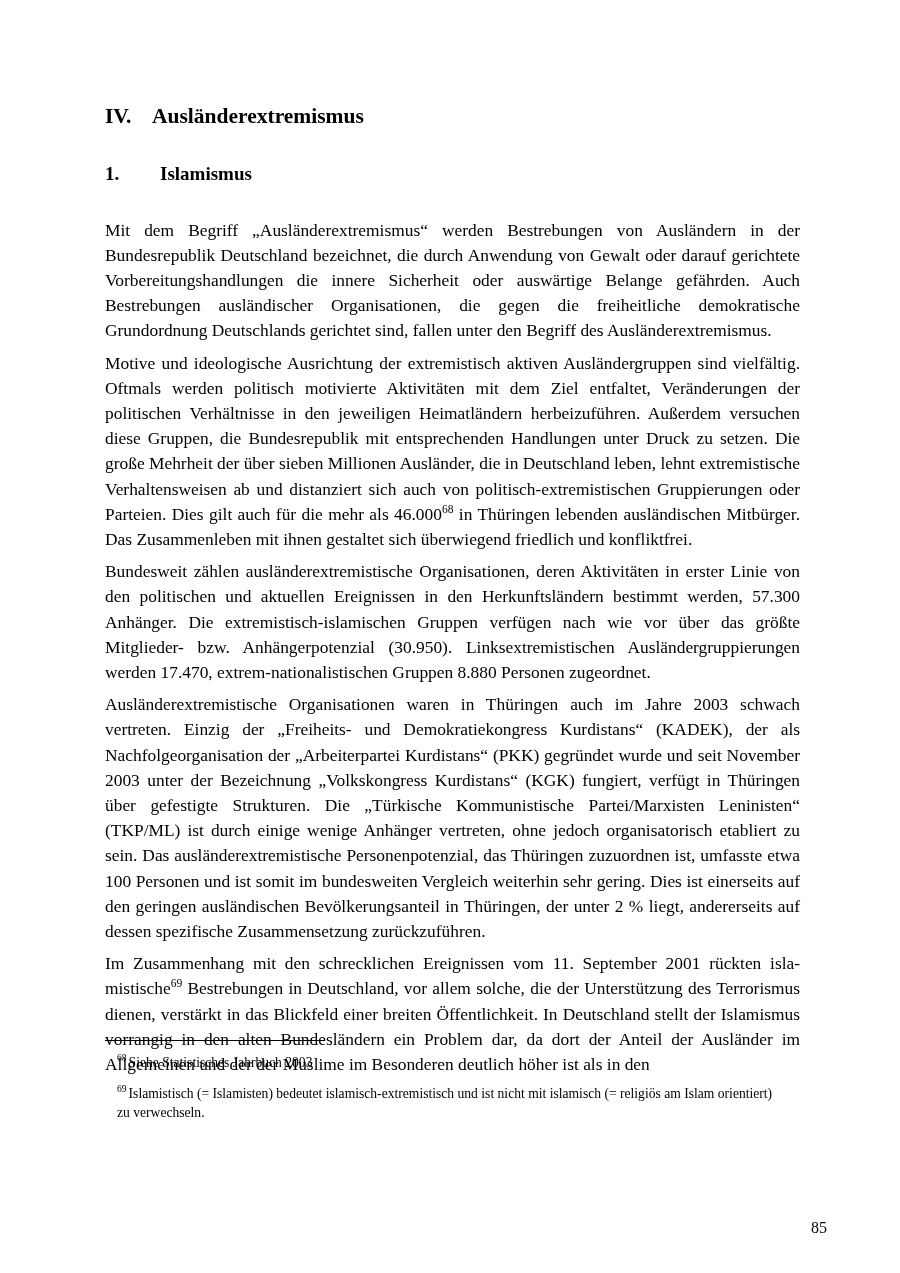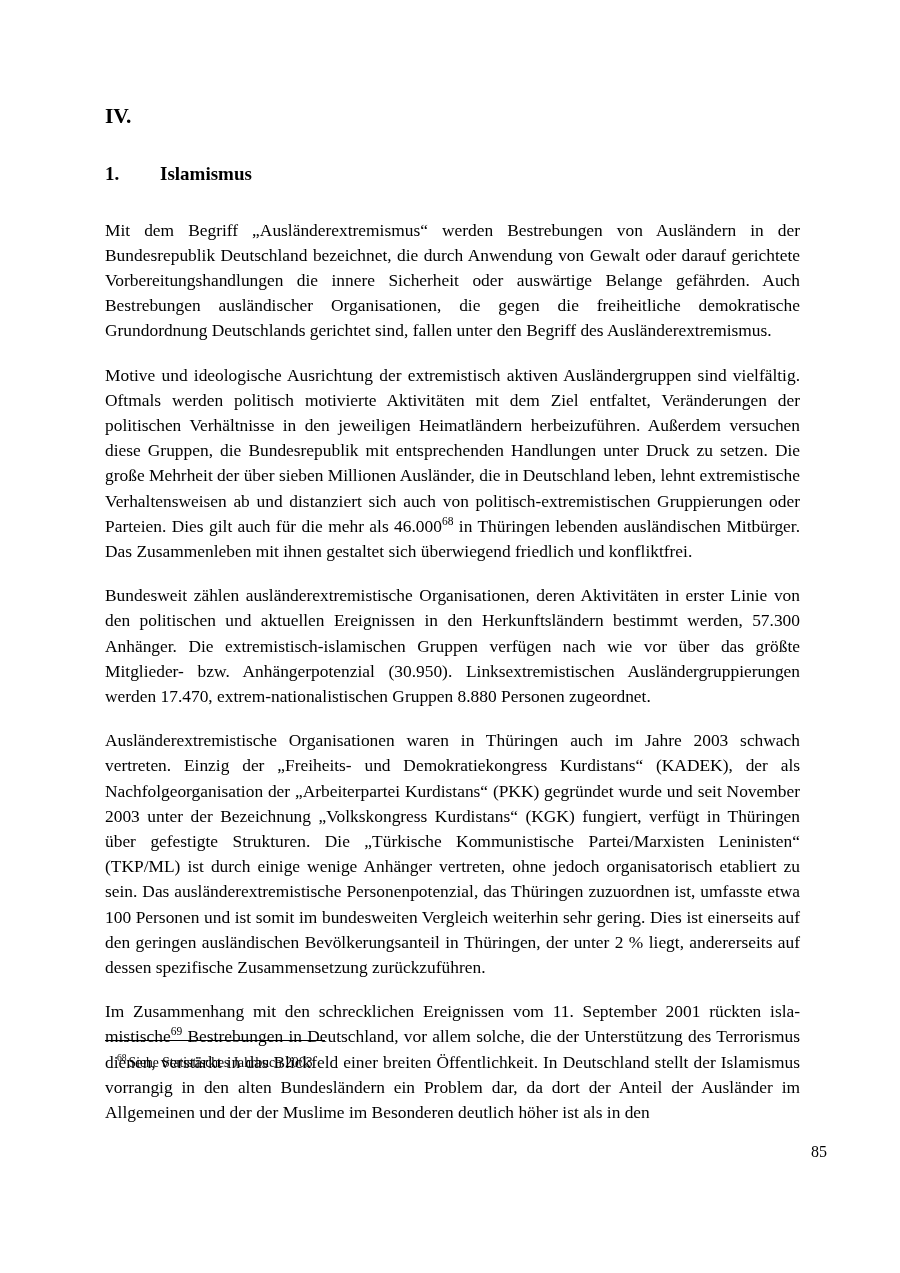--- a/index.html
+++ b/index.html
@@ -49,21 +49,21 @@
   
   p.body {
     font-size: 17.4px;
     line-height: 25.2px;
     text-align: justify;
     margin: 0;
     padding: 0;
     hyphens: manual;
   }
   p.p1 { margin-top: 32px; }
-  p.pn { margin-top: 19px; }
+  p.pn { margin-top: 7px; }
 
   sup.fnref {
     font-size: 11.5px;
     vertical-align: super;
     line-height: 0;
   }
 
   
   .footnotes {
     position: absolute;
@@ -89,34 +89,35 @@
     font-size: 9.6px;
     vertical-align: super;
     line-height: 0;
     margin-right: 2px;
   }
 
   
   .page-number {
     position: absolute;
     right: 100px;
-    top: 1144px;
+    top: 1220px;
     font-size: 16px;
     line-height: 1;
   }
 </style>
 </head>
 <body>
 
 <div class="page">
 
   <div class="content">
 
     <h1 class="h-sec">
       <span class="num">IV.</span>
+      <span>Ausländerextremismus</span>
     </h1>
 
     <h2 class="h-sub">
       <span class="num">1.</span>
       <span>Islamismus</span>
     </h2>
 
     <p class="body p1">Mit dem Begriff „Ausländerextremismus“ werden Bestrebungen von Ausländern in der Bundesrepublik Deutschland bezeichnet, die durch Anwendung von Gewalt oder darauf gerichtete Vorbereitungshandlungen die innere Sicherheit oder auswärtige Belange gefährden. Auch Bestrebungen ausländischer Organisationen, die gegen die freiheitliche demokratische Grundordnung Deutschlands gerichtet sind, fallen unter den Begriff des Ausländerextremismus.</p>
 
     <p class="body pn"><span>Motive und ideologische Ausrichtung der extremistisch aktiven Ausländergruppen sind vielfältig. Oftmals werden politisch motivierte Aktivitäten mit dem Ziel entfaltet, Veränderungen der politischen Verhältnisse in den jeweiligen Heimatländern herbeizuführen. Außerdem versuchen diese Gruppen, die Bundesrepublik mit entsprechenden Handlungen unter Druck zu setzen. Die große Mehrheit der über sieben Millionen Ausländer, die in Deutschland leben, lehnt extremistische Verhaltensweisen ab und distanziert sich auch von politisch-extremistischen Gruppierungen oder Parteien. Dies gilt auch für die mehr als 46.000</span><sup class="fnref">68</sup><span> in Thüringen lebenden ausländischen Mitbürger. Das Zusammenleben mit ihnen gestaltet sich überwiegend friedlich und konfliktfrei.</span></p>
@@ -125,17 +126,18 @@
 
     <p class="body pn">Ausländerextremistische Organisationen waren in Thüringen auch im Jahre 2003 schwach vertreten. Einzig der „Freiheits- und Demokratiekongress Kurdistans“ (KADEK), der als Nachfolgeorganisation der „Arbeiterpartei Kurdistans“ (PKK) gegründet wurde und seit November 2003 unter der Bezeichnung „Volkskongress Kurdistans“ (KGK) fungiert, verfügt in Thüringen über gefestigte Strukturen. Die „Türkische Kommunistische Partei/Marxisten Leninisten“ (TKP/ML) ist durch einige wenige Anhänger vertreten, ohne jedoch organisatorisch etabliert zu sein. Das ausländerextremistische Personenpotenzial, das Thüringen zuzuordnen ist, umfasste etwa 100 Personen und ist somit im bundesweiten Vergleich weiterhin sehr gering. Dies ist einerseits auf den geringen ausländischen Bevölkerungsanteil in Thüringen, der unter 2 % liegt, andererseits auf dessen spezifische Zusammensetzung zurückzuführen.</p>
 
     <p class="body pn"><span>Im Zusammenhang mit den schrecklichen Ereignissen vom 11. September 2001 rückten isla-mistische</span><sup class="fnref">69</sup><span> Bestrebungen in Deutschland, vor allem solche, die der Unterstützung des Terrorismus dienen, verstärkt in das Blickfeld einer breiten Öffentlichkeit. In Deutschland stellt der Islamismus vorrangig in den alten Bundesländern ein Problem dar, da dort der Anteil der Ausländer im Allgemeinen und der der Muslime im Besonderen deutlich höher ist als in den</span></p>
 
   </div>
 
   <div class="footnotes">
     <hr class="fn-rule">
     <p class="fn"><sup>68</sup><span>Siehe Statistisches Jahrbuch 2003</span></p>
+    <p class="fn"><sup>69</sup><span>Islamistisch (= Islamisten) bedeutet islamisch-extremistisch und ist nicht mit islamisch (= religiös am Islam orientiert) zu verwechseln.</span></p>
   </div>
 
   <div class="page-number">85</div>
 
 </div>
 
 </body></html>

